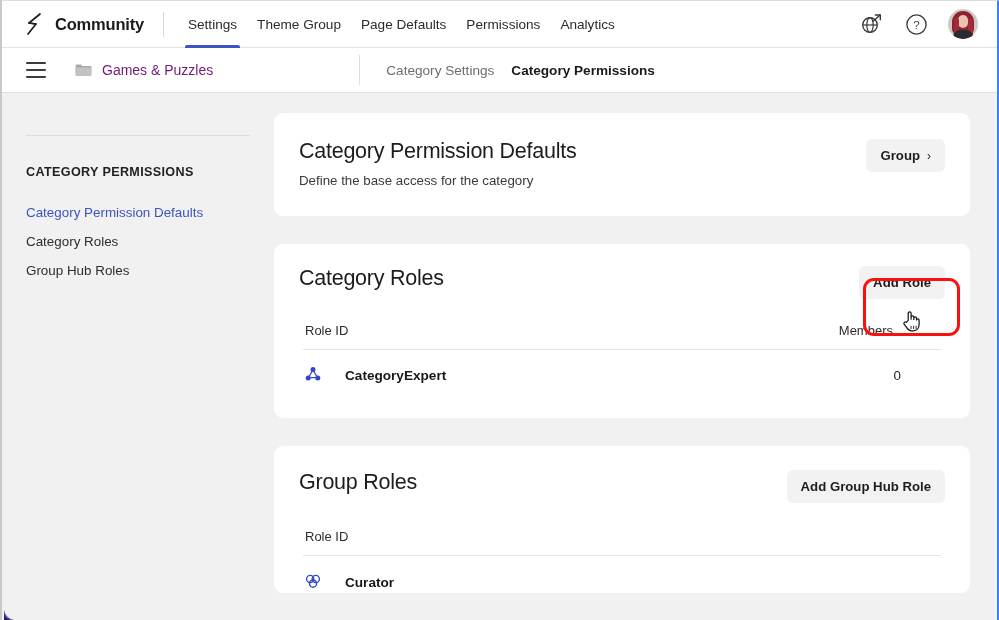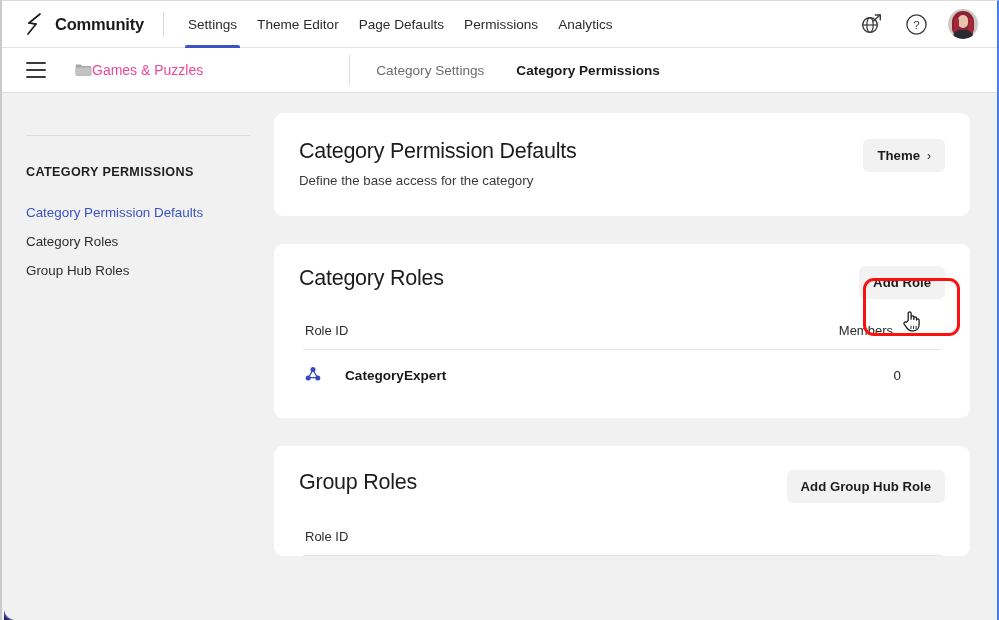--- a/index.html
+++ b/index.html
@@ -180,36 +180,36 @@
 
   .folder-icon {
     width: 17px;
     height: 14px;
     margin-left: 29px;
     flex: none;
   }
 
   .crumb-label {
     font-size: 14px;
-    color: #ec4899;
-    margin-left: 0;
+    color: #701a75;
+    margin-left: 10px;
     white-space: nowrap;
   }
 
   .subnav-divider {
     width: 1px;
     height: 30px;
     background: #dedede;
     margin-left: 146px;
   }
 
   .subtabs {
     display: flex;
     align-items: center;
-    gap: 32px;
+    gap: 17px;
     margin-left: 26px;
   }
 
   .subtab {
     font-size: 13.6px;
     color: #6d6d6d;
     cursor: pointer;
     white-space: nowrap;
   }
   .subtab.active {
@@ -403,21 +403,21 @@
 
     <div class="brand-name">Community</div>
 
     <div class="nav-divider"></div>
 
     <div class="nav-tabs">
       <div class="nav-tab active">
         <span>Settings</span>
       </div>
       <div class="nav-tab">
-        <span>Theme Editor</span>
+        <span>Theme Group</span>
       </div>
       <div class="nav-tab">
         <span>Page Defaults</span>
       </div>
       <div class="nav-tab">
         <span>Permissions</span>
       </div>
       <div class="nav-tab">
         <span>Analytics</span>
       </div>
@@ -486,21 +486,21 @@
 
     <div class="main">
 
       <div class="card first">
         <div class="card-head">
           <div>
             <div class="card-title">Category Permission Defaults</div>
             <div class="card-sub">Define the base access for the category</div>
           </div>
           <button class="btn">
-            <span>Theme</span>
+            <span>Group</span>
             <span class="chev">›</span>
           </button>
         </div>
         <div class="card-pad-bottom"></div>
       </div>
 
       <div class="card" style="padding-top:22px;">
         <div class="card-head">
           <div class="card-title">Category Roles</div>
           <button class="btn" id="addRoleBtn">
@@ -540,20 +540,32 @@
           <button class="btn">
             <span>Add Group Hub Role</span>
           </button>
         </div>
 
         <div class="tbl-head" style="margin-top:26px;">
           <div class="th">Role ID</div>
         </div>
         <div class="tbl-rule"></div>
 
+        <div class="tbl-row" style="padding-top:17px;">
+          <div class="role-cell">
+            <span>
+              <svg width="16" height="16" viewBox="0 0 16 16" aria-hidden="true">
+                <circle cx="5.2" cy="6" r="3.6" fill="none" stroke="#3647c4" stroke-width="1.35"></circle>
+                <circle cx="10.8" cy="6" r="3.6" fill="none" stroke="#3647c4" stroke-width="1.35"></circle>
+                <circle cx="8" cy="10.6" r="3.6" fill="none" stroke="#3647c4" stroke-width="1.35"></circle>
+              </svg>
+            </span>
+            <span class="role-name">Curator</span>
+          </div>
+        </div>
       </div>
 
     </div>
   </div>
 
   <div class="highlight-box" style="left:861px; top:277px; width:97px; height:58px;"></div>
 
   <div class="cursor" style="left:900px; top:308px;">
     <svg width="20" height="24" viewBox="0 0 20 24" aria-hidden="true">
       <path d="M6.2 11.3 V4.3 a1.45 1.45 0 0 1 2.9 0 V10.2

